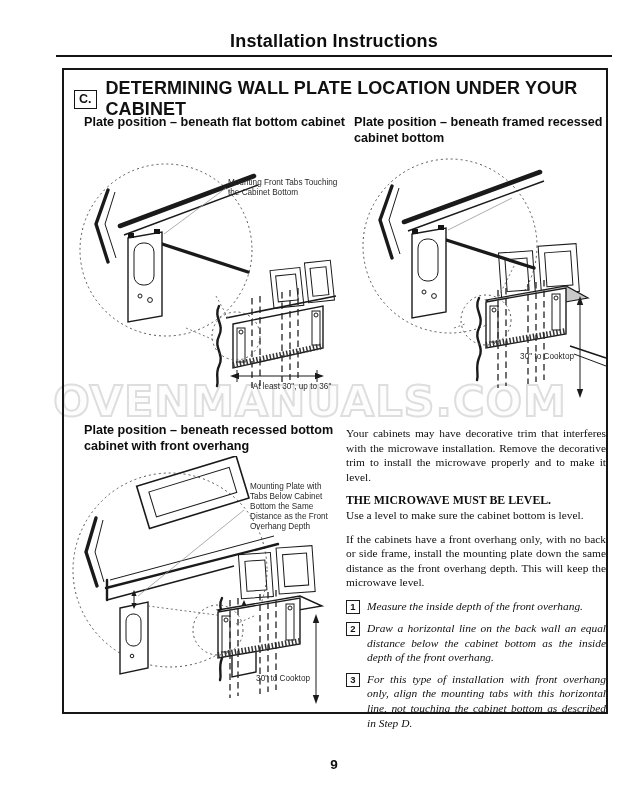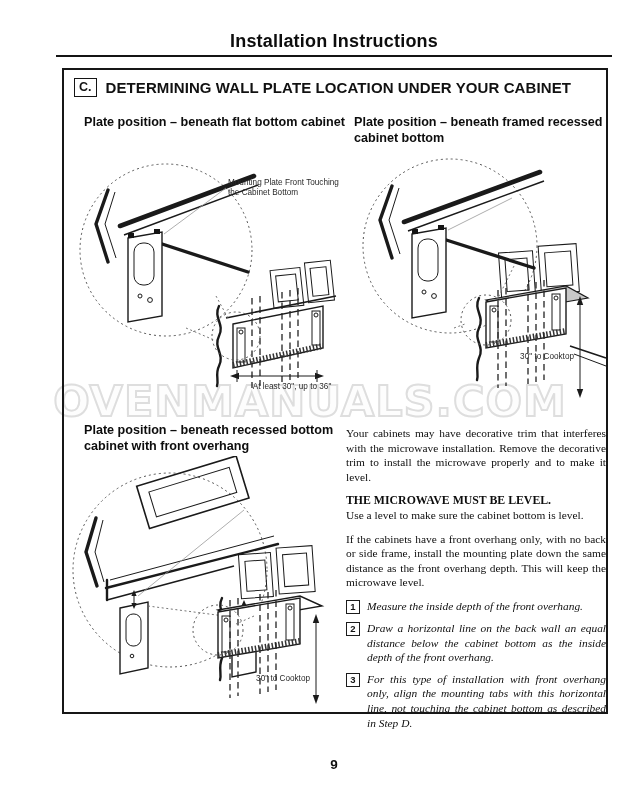--- a/index.html
+++ b/index.html
@@ -10,21 +10,21 @@
   .doc-title{position:absolute;top:31px;left:0;width:620px;text-align:center;
              font-size:18px;font-weight:bold;letter-spacing:.2px;color:#0d0d0d;}
   .title-rule{position:absolute;top:55px;left:32px;width:556px;height:2.4px;background:#141414;}
 
   
   .main-box{position:absolute;left:38px;top:68px;width:542px;height:642px;
             border:2px solid #161616;}
   .sec-header{position:absolute;left:10px;top:8px;display:flex;align-items:center;}
   .sec-letter{border:1.6px solid #141414;padding:1px 4px 2px 4px;font-size:12.5px;
               font-weight:bold;margin-right:9px;line-height:14px;}
-  .sec-title{font-size:15px;font-weight:bold;letter-spacing:.1px;}
+  .sec-title{font-size:18px;font-weight:bold;letter-spacing:.1px;}
 
   
   .fig-heading{position:absolute;font-size:12.6px;font-weight:bold;line-height:16px;color:#0d0d0d;padding-left:12px;}
   .h-fig1{left:8px;top:44px;width:262px;}
   .h-fig2{left:278px;top:44px;width:268px;}
   .h-fig3{left:8px;top:352px;width:268px;}
 
   
   .fig{position:absolute;}
   .fig1{left:2px;top:78px;width:292px;height:248px;}
@@ -134,21 +134,21 @@
         <line class="dashl" x1="232" y1="140" x2="232" y2="230"></line>
         <circle class="dotc" cx="170" cy="188" r="24"></circle>
         <line class="dotl" x1="150" y1="148" x2="162" y2="170"></line>
         <line class="dotl" x1="120" y1="180" x2="148" y2="192"></line>
         <line class="t1" x1="172" y1="228" x2="250" y2="228"></line>
         <line class="t1" x1="171" y1="222" x2="171" y2="234"></line>
         <line class="t1" x1="251" y1="222" x2="251" y2="234"></line>
         <polygon class="tri" points="164,228 173,224.8 173,231.2"></polygon>
         <polygon class="tri" points="258,228 249,224.8 249,231.2"></polygon>
       </svg>
-      <div class="callout" style="left:162px;top:30px;width:114px;">Mounting Plate Front Touching the Cabinet Bottom</div>
+      <div class="callout" style="left:162px;top:30px;width:114px;">Mounting Front Tabs Touching the Cabinet Bottom</div>
       <div class="dim" style="left:166px;top:234px;width:120px;text-align:center;">At least 30", up to 36"</div>
     </div>
 
     <div class="fig fig2">
       <svg width="272" height="250" viewBox="0 0 272 250">
         <circle class="dotc" cx="112" cy="98" r="87"></circle>
         <path class="t4" d="M54,38 L42,72 L54,110"></path>
         <path class="t1" d="M61,40 L51,72 L62,106"></path>
         <line class="t5" x1="66" y1="74" x2="202" y2="24"></line>
         <line class="t2" x1="70" y1="83" x2="206" y2="33"></line>
@@ -235,20 +235,21 @@
         <line class="dashl" x1="174" y1="142" x2="174" y2="240"></line>
         <line class="dashl" x1="196" y1="138" x2="196" y2="238"></line>
         <line class="dashl" x1="204" y1="136" x2="204" y2="236"></line>
         <line class="dashl" x1="212" y1="134" x2="212" y2="234"></line>
         <circle class="dotc" cx="154" cy="174" r="25"></circle>
         <line class="dotl" x1="190" y1="160" x2="172" y2="168"></line>
         <line class="t1" x1="252" y1="166" x2="252" y2="240"></line>
         <polygon class="tri" points="252,158 248.8,167 255.2,167"></polygon>
         <polygon class="tri" points="252,248 248.8,239 255.2,239"></polygon>
       </svg>
+      <div class="callout" style="left:186px;top:26px;width:90px;">Mounting Plate with Tabs Below Cabinet Bottom the Same Distance as the Front Overhang Depth</div>
       <div class="dim" style="left:182px;top:218px;width:64px;text-align:right;">30" to Cooktop</div>
     </div>
 
     <div class="right-col">
       <p class="body-par">Your cabinets may have decorative trim that interferes with the microwave installation. Remove the decorative trim to install the microwave properly and to make it level.</p>
       <p class="level-head">THE MICROWAVE MUST BE LEVEL.</p>
       <p class="level-text">Use a level to make sure the cabinet bottom is level.</p>
       <p class="body-par">If the cabinets have a front overhang only, with no back or side frame, install the mounting plate down the same distance as the front overhang depth. This will keep the microwave level.</p>
 
       <div class="step">

